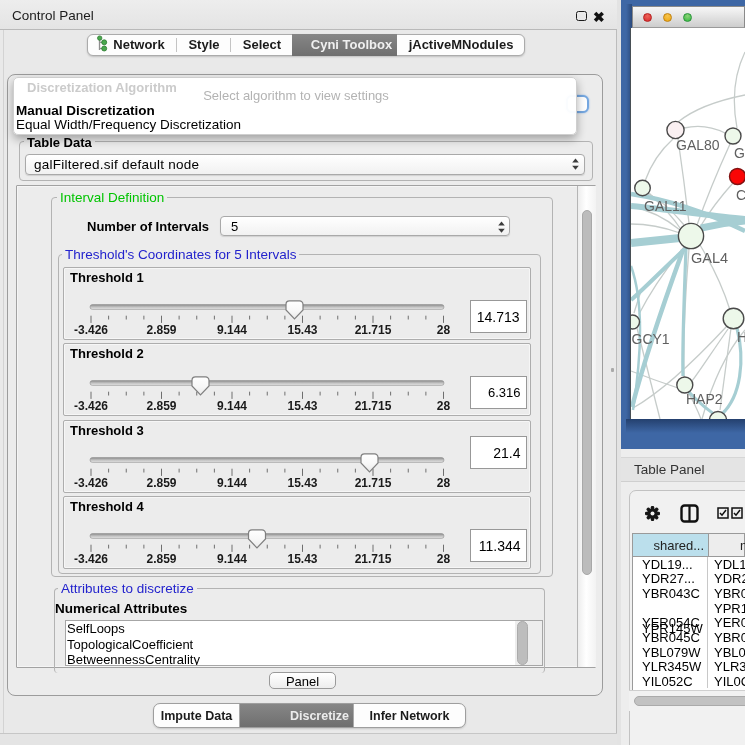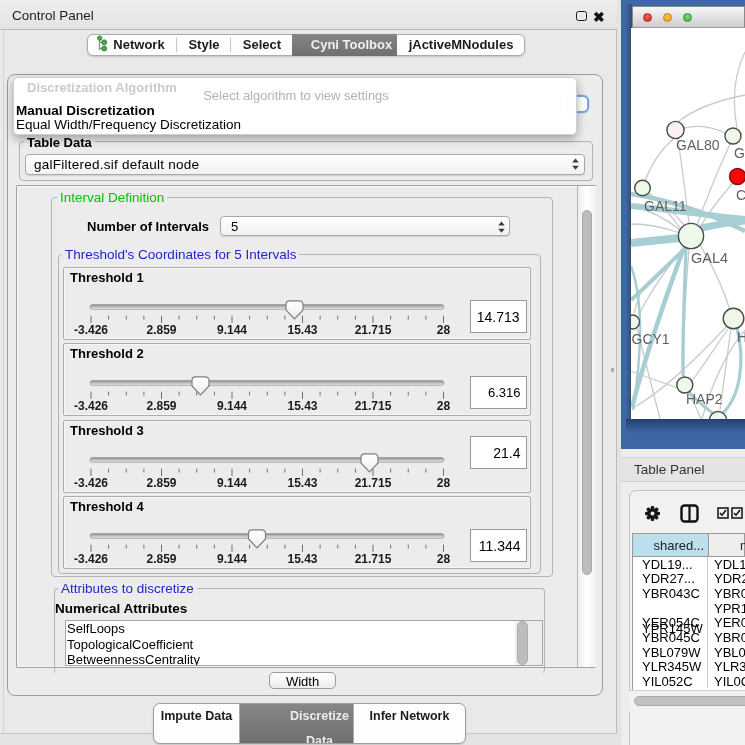--- a/index.html
+++ b/index.html
@@ -241,22 +241,22 @@
     </svg>
     <div style="position:absolute;left:470px;top:529px;width:56.5px;height:33px;background:#fff;border:1px solid #989898;font-family:'Liberation Sans',sans-serif;font-size:14px;color:#000;text-align:right;line-height:32px;padding-right:5px;">11.344</div>
     <div style="position:absolute;left:54px;top:588px;width:491px;height:85px;border:1px solid #b3b3b3;border-radius:4px;border-bottom:none;"></div>
     <div style="position:absolute;left:58px;top:581px;font-family:'Liberation Sans',sans-serif;font-size:13.5px;color:#2323cd;background:#ececec;padding:0 3px;">Attributes to discretize</div>
     <div style="position:absolute;left:55px;top:600.5px;font-family:'Liberation Sans',sans-serif;font-size:13.5px;font-weight:bold;color:#000;">Numerical Attributes</div>
     <div style="position:absolute;left:65px;top:620px;width:478px;height:46px;background:#fff;border:1px solid #a6a6a6;overflow:hidden;">
       <div style="position:absolute;left:1px;top:0px;font-family:'Liberation Sans',sans-serif;font-size:13px;color:#000;line-height:15.6px;">SelfLoops<br>TopologicalCoefficient<br>BetweennessCentrality</div>
     </div>
     <div style="position:absolute;left:515px;top:621px;width:27px;height:44px;background:#ededed;"></div>
     <div style="position:absolute;left:517px;top:621px;width:11px;height:44px;background:#bdbdbd;border:1px solid #ababab;border-radius:5.5px;"></div>
-    <div style="position:absolute;left:269px;top:672px;width:67px;height:17px;background:linear-gradient(#ffffff,#ededed);border:1px solid #9a9a9a;border-radius:5px;font-family:'Liberation Sans',sans-serif;font-size:13px;color:#000;text-align:center;line-height:17px;">Width</div>
-    <div style="position:absolute;left:153px;top:703px;width:313px;height:41px;background:#fdfdfd;border:1px solid #9e9e9e;border-radius:7px;overflow:hidden;box-shadow:0 1px 2px rgba(0,0,0,0.15);display:flex;">
+    <div style="position:absolute;left:269px;top:672px;width:67px;height:17px;background:linear-gradient(#ffffff,#ededed);border:1px solid #9a9a9a;border-radius:5px;font-family:'Liberation Sans',sans-serif;font-size:13px;color:#000;text-align:center;line-height:17px;">Panel</div>
+    <div style="position:absolute;left:153px;top:703px;width:313px;height:25px;background:#fdfdfd;border:1px solid #9e9e9e;border-radius:7px;overflow:hidden;box-shadow:0 1px 2px rgba(0,0,0,0.15);display:flex;">
       <div style="width:86px;line-height:25px;font-family:'Liberation Sans',sans-serif;font-size:12.5px;font-weight:bold;color:#1b1b1b;text-align:center;border-right:1px solid #aaa;">Impute Data</div>
       <div style="width:113px;line-height:25px;font-family:'Liberation Sans',sans-serif;font-size:12.5px;font-weight:bold;color:#1b1b1b;text-align:center;background:linear-gradient(#868686,#6f6f6f);color:#ececec;padding-left:46px;">Discretize Data</div>
       <div style="flex:1;line-height:25px;font-family:'Liberation Sans',sans-serif;font-size:12.5px;font-weight:bold;color:#1b1b1b;text-align:center;border-left:1px solid #aaa;">Infer Network</div>
     </div>
     <div style="position:absolute;left:566px;top:95px;width:23px;height:18px;background:#fff;border:2.4px solid #75a7e0;border-radius:6px;box-shadow:0 0 2px #8ab4e4;"></div>
     <div style="position:absolute;left:13px;top:77px;width:564px;height:58px;background:rgba(255,255,255,0.96);border:1px solid #cfcfcf;border-radius:5px;box-shadow:0 4px 10px rgba(0,0,0,0.32);">
       <div style="position:absolute;left:13px;top:1.5px;width:537px;font-family:'Liberation Sans',sans-serif;font-size:13px;font-weight:bold;color:#cbcbcb;">Discretization Algorithm</div>
       <div style="position:absolute;left:0px;top:9.5px;width:564px;font-family:'Liberation Sans',sans-serif;font-size:13px;color:#b3b3b3;text-align:center;">Select algorithm to view settings</div>
       <div style="position:absolute;left:2px;top:25px;width:537px;font-family:'Liberation Sans',sans-serif;font-size:13.5px;font-weight:bold;color:#000;">Manual Discretization</div>
       <div style="position:absolute;left:2px;top:39px;width:537px;font-family:'Liberation Sans',sans-serif;font-size:13.5px;color:#000;">Equal Width/Frequency Discretization</div>

